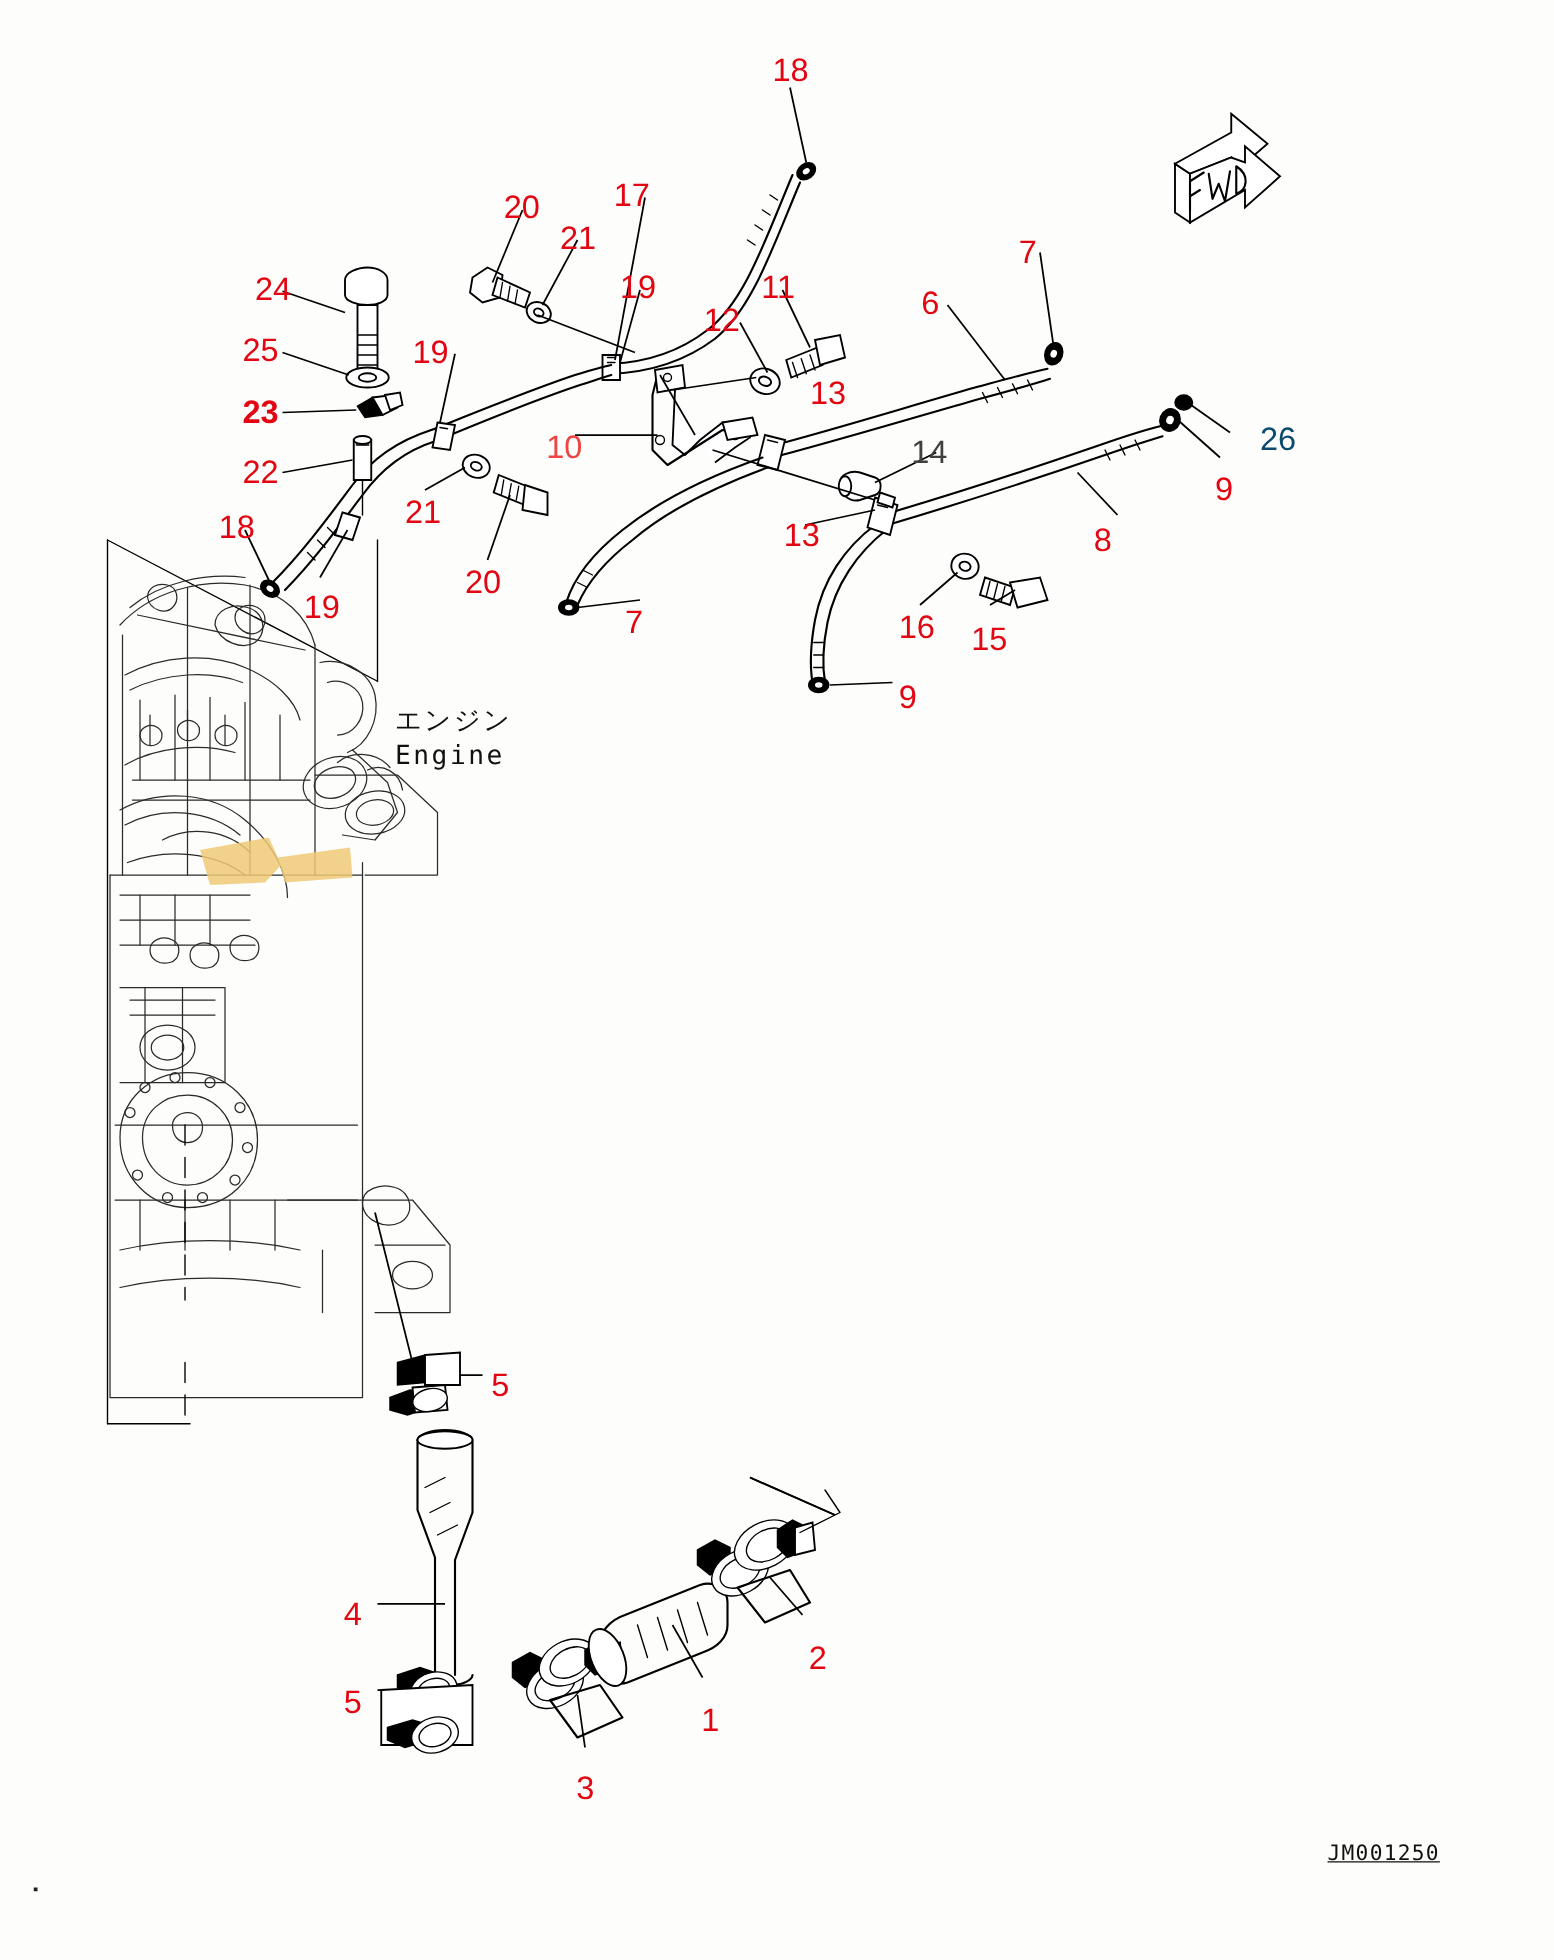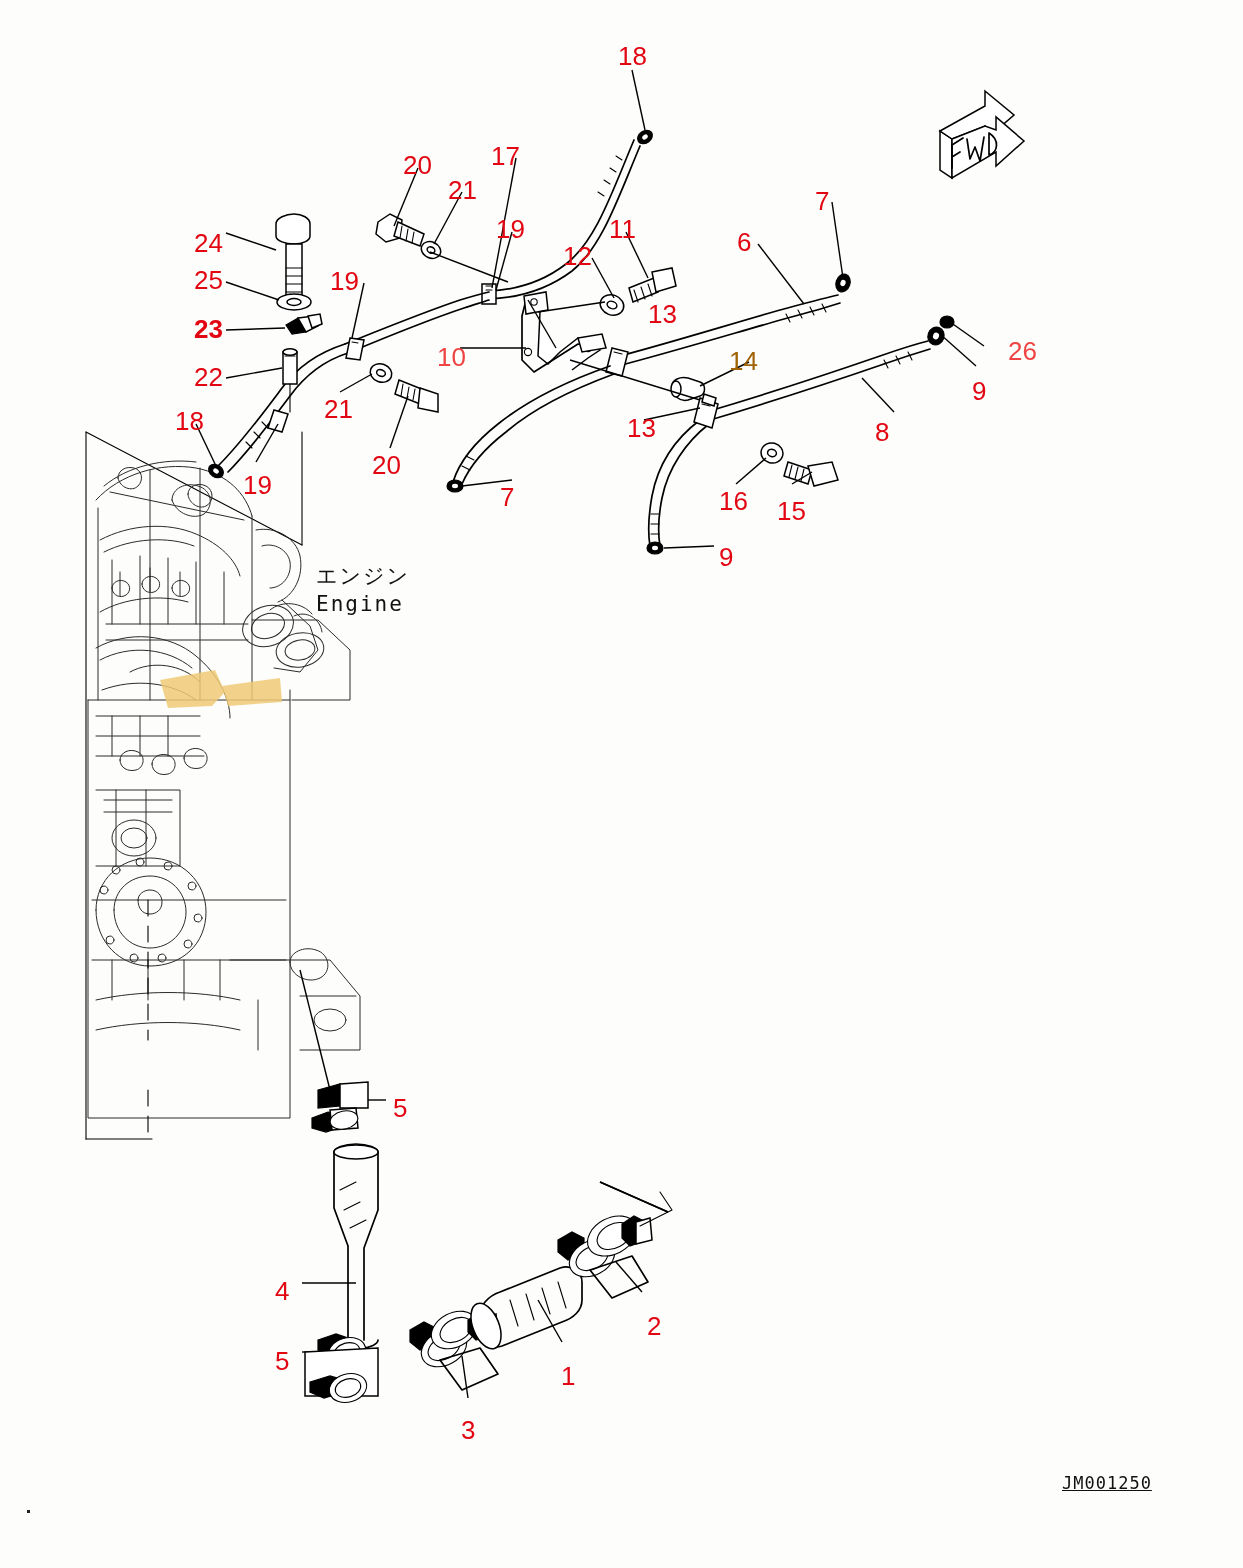--- a/index.html
+++ b/index.html
@@ -504,28 +504,28 @@
   <div id="callout-layer">
       <div class="callout" style="left: 618px; top: 43px; color: rgb(226, 6, 19);">18</div>
       <div class="callout" style="left: 403px; top: 152px; color: rgb(226, 6, 19);">20</div>
       <div class="callout" style="left: 491px; top: 143px; color: rgb(226, 6, 19);">17</div>
       <div class="callout" style="left: 448px; top: 177px; color: rgb(226, 6, 19);">21</div>
       <div class="callout" style="left: 496px; top: 216px; color: rgb(226, 6, 19);">19</div>
       <div class="callout" style="left: 609px; top: 216px; color: rgb(226, 6, 19);">11</div>
       <div class="callout" style="left: 563px; top: 243px; color: rgb(226, 6, 19);">12</div>
       <div class="callout" style="left: 815px; top: 188px; color: rgb(226, 6, 19);">7</div>
       <div class="callout" style="left: 737px; top: 229px; color: rgb(226, 6, 19);">6</div>
-      <div class="callout" style="left: 194px; top: 218px; color: rgb(226, 6, 19); margin-top: 12px;">24</div>
+      <div class="callout" style="left: 204px; top: 218px; color: rgb(226, 6, 19);">24</div>
       <div class="callout" style="left: 194px; top: 267px; color: rgb(226, 6, 19);">25</div>
       <div class="callout" style="left: 330px; top: 268px; color: rgb(226, 6, 19);">19</div>
       <div class="callout" style="left: 648px; top: 301px; color: rgb(226, 6, 19);">13</div>
       <div class="callout" style="left: 194px; top: 316px; color: rgb(226, 6, 19); font-weight: bold;">23</div>
-      <div class="callout" style="left: 1008px; top: 338px; color: #ef4444;">26</div>
+      <div class="callout" style="left: 1008px; top: 338px; color: #0c4a6e;">26</div>
       <div class="callout" style="left: 437px; top: 344px; color: #ef4444;">10</div>
-      <div class="callout" style="left: 729px; top: 348px; color: #a16207; text-align: right;">14</div>
+      <div class="callout" style="left: 729px; top: 348px; color: #404040; text-align: right;">14</div>
       <div class="callout" style="left: 194px; top: 364px; color: rgb(226, 6, 19);">22</div>
       <div class="callout" style="left: 972px; top: 378px; color: rgb(226, 6, 19);">9</div>
       <div class="callout" style="left: 324px; top: 396px; color: rgb(226, 6, 19);">21</div>
       <div class="callout" style="left: 627px; top: 415px; color: rgb(226, 6, 19);">13</div>
       <div class="callout" style="left: 175px; top: 408px; color: rgb(226, 6, 19);">18</div>
       <div class="callout" style="left: 875px; top: 419px; color: rgb(226, 6, 19);">8</div>
       <div class="callout" style="left: 372px; top: 452px; color: rgb(226, 6, 19);">20</div>
       <div class="callout" style="left: 243px; top: 472px; color: rgb(226, 6, 19);">19</div>
       <div class="callout" style="left: 719px; top: 488px; color: rgb(226, 6, 19);">16</div>
       <div class="callout" style="left: 500px; top: 484px; color: rgb(226, 6, 19);">7</div>

